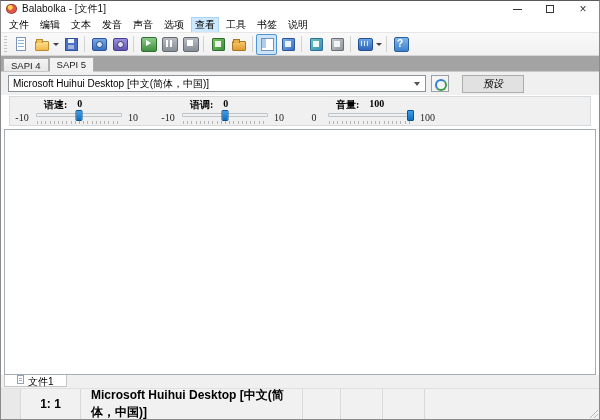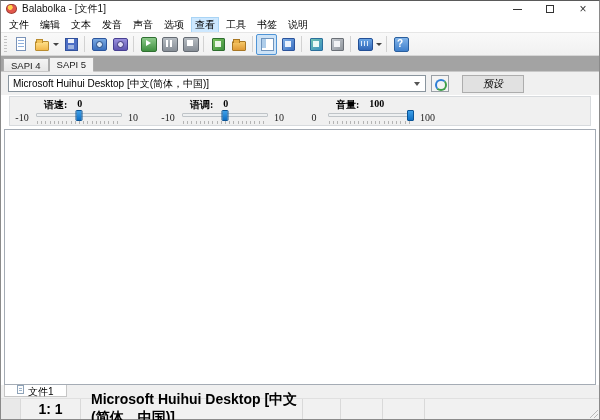--- a/index.html
+++ b/index.html
@@ -138,22 +138,22 @@
 
   
   .doc-tabs { height:13px; flex:none; background:#f0f0f0; display:flex; align-items:flex-start; padding-left:3px; }
   .dtab { height:12px; background:#fff; border:1px solid #c6c6c6; border-top:none;
     display:flex; padding:0 12px; white-space:nowrap; }
   .dtab-icon { width:7px; height:9px; background:#fdfdfd; border:1px solid #8fa3b8; margin-right:4px; position:relative; }
   .dtab-icon::after { content:""; position:absolute; left:1px; top:2px; width:3px; height:4px;
     background:repeating-linear-gradient(180deg,#9db4cc 0 1px,transparent 1px 2px); }
 
   
-  .statusbar { height:21px; flex:none; background:#f1f1f1; border-top:1px solid #e0e0e0;
-    display:flex; align-items:center; font-size:14px; font-weight:bold; position:relative; }
+  .statusbar { height:31px; flex:none; background:#f1f1f1; border-top:1px solid #e0e0e0;
+    display:flex; align-items:center; font-size:12px; font-weight:bold; position:relative; }
   .spane { height:100%; border-right:1px solid #d9d9d9; display:flex; align-items:center; flex:none; }
   .spane.first { width:20px; background:#e9e9e9; }
   .spane.caret { width:60px; justify-content:center; }
   .spane.voice { width:222px; padding-left:10px; }
   .spane.p4 { width:38px; } .spane.p5 { width:42px; } .spane.p6 { width:42px; }
   .spane.fill { flex:1; border-right:none; }
   .grip { position:absolute; right:1px; bottom:1px; width:10px; height:10px;
     background:repeating-linear-gradient(135deg,transparent 0 2px,#b9b9b9 2px 3px);
     clip-path:polygon(100% 0,100% 100%,0 100%); }
 </style>

